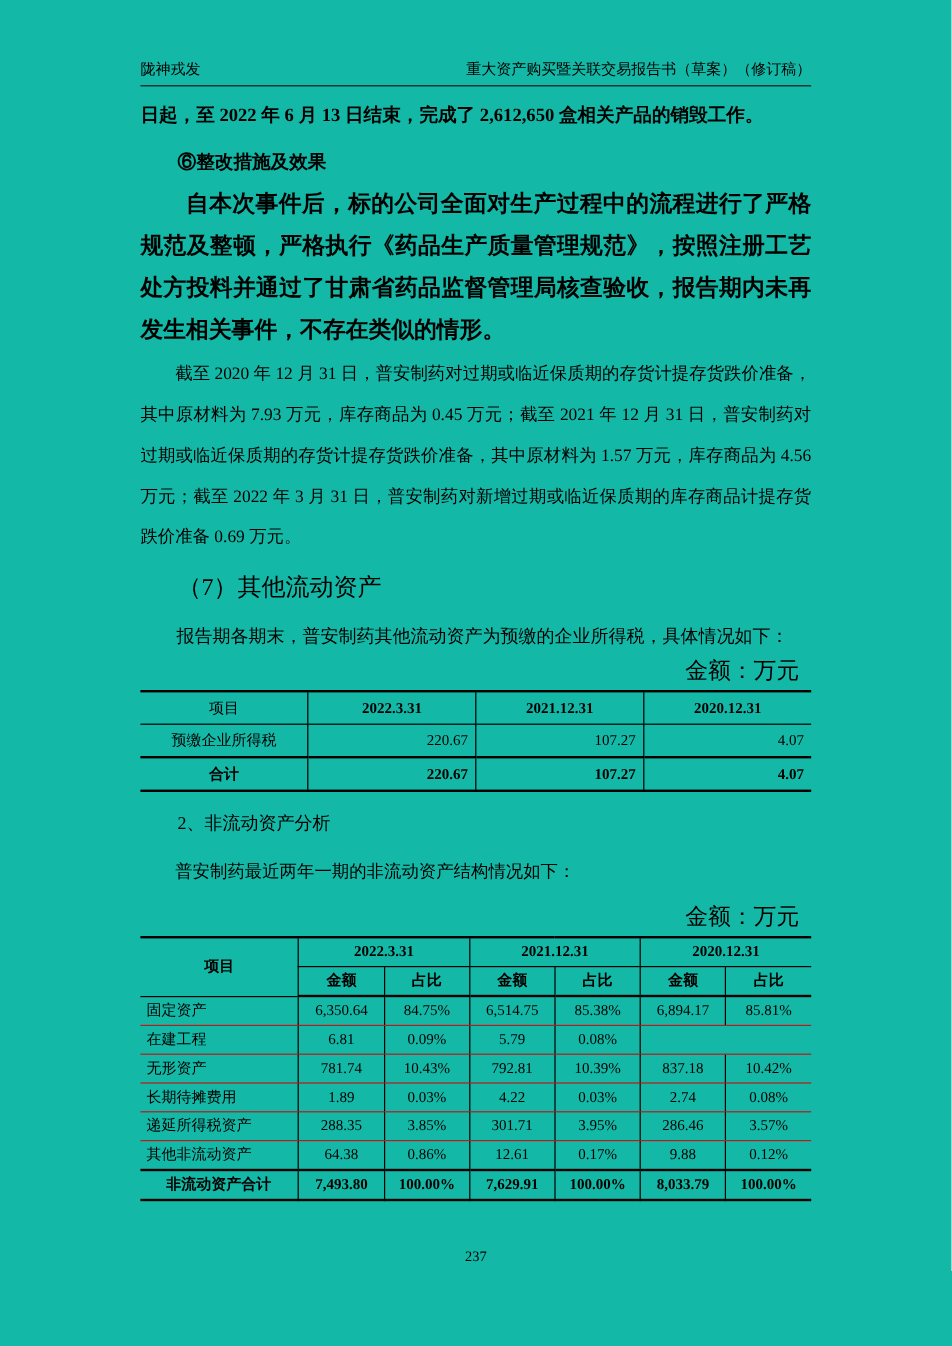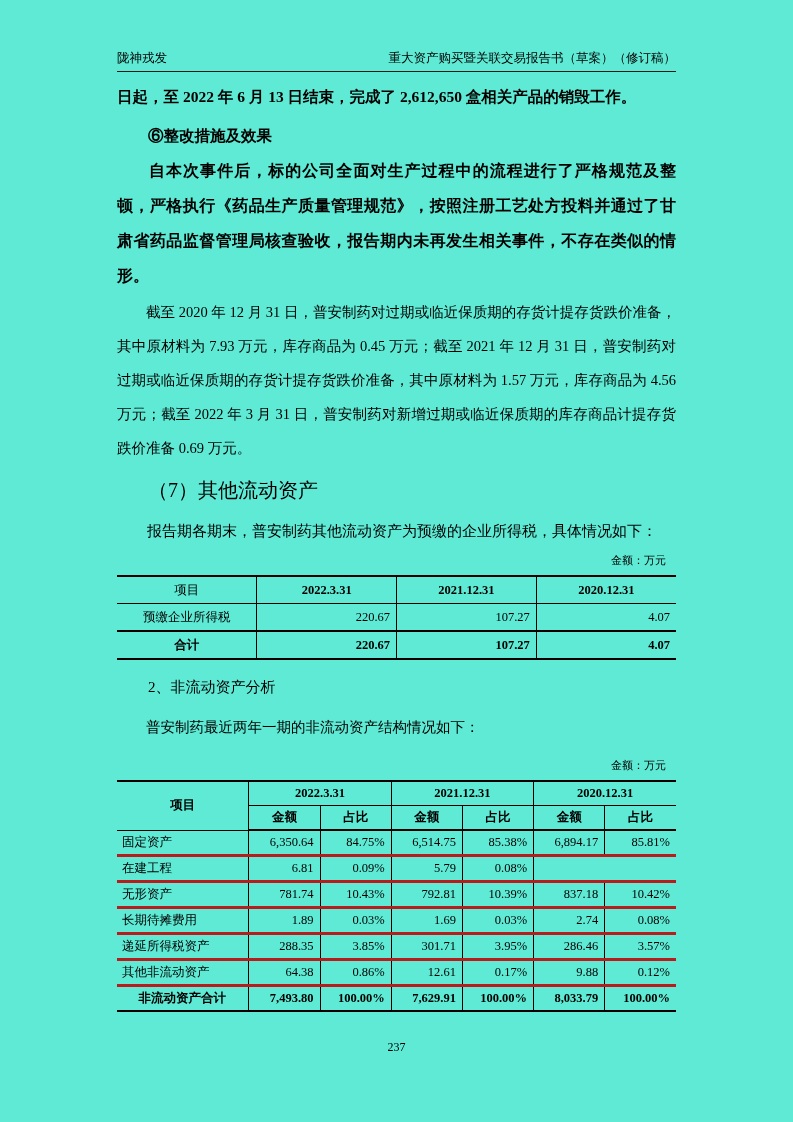--- a/index.html
+++ b/index.html
@@ -1,42 +1,42 @@
 <!DOCTYPE html>
 <html><head>
 <meta charset="utf-8">
 <style>
   html,body { margin:0; padding:0; background:#ffffff; }
   .page {
     position:relative;
     width:793px; height:1122px;
     margin:0 auto;
-    background:#5eead4;
+    background:#14b8a6;
     color:#000;
     font-family:"Liberation Serif","DejaVu Serif",serif;
     overflow:hidden;
   }
   .content { padding:0 117px; }
 
   .doc-header {
     display:flex; justify-content:space-between; align-items:flex-end;
     padding-top:50px; padding-bottom:5px;
     border-bottom:1px solid #1a1a1a;
     font-size:12.5px; line-height:16px;
   }
 
   .p-destroy { margin:13px 0 0; font-weight:bold; font-size:15.5px; line-height:24px; }
   .h-rect    { margin:15px 0 0; padding-left:31px; font-weight:bold; font-size:15.5px; line-height:24px; }
-  .p-rect    { margin:5px 0 0; font-weight:bold; font-size:16px; line-height:35px; text-indent:2em; text-align:justify; }
+  .p-rect    { margin:5px 0 0; font-weight:bold; font-size:19px; line-height:35px; text-indent:2em; text-align:justify; }
   .p-inv     { margin:2px 0 0; font-size:14.5px; line-height:34px; text-indent:2em; text-align:justify; }
   .h-plain   { margin:14px 0 0; padding-left:31px; font-size:20px; font-weight:normal; line-height:22px; }
   .p-other   { margin:13px 0 0; font-size:15px; line-height:34px; text-indent:2em; text-align:justify; }
   .h-noncur  { margin:15px 0 0; padding-left:31px; font-size:15px; font-weight:normal; line-height:24px; }
   .p-noncur  { margin:16px 0 0; font-size:14.5px; line-height:24px; text-indent:2em; }
-  .unit      { text-align:right; font-size:11px; line-height:20px; padding-right:10px; margin-top:2px; }
+  .unit      { text-align:right; font-size:19px; line-height:20px; padding-right:10px; margin-top:2px; }
   .unit.second { margin-top:16px; }
 
   table {
     width:100%; border-collapse:collapse; table-layout:fixed;
     font-size:12.5px; margin-top:5px;
     border-top:2.5px solid #000; border-bottom:2.5px solid #000;
   }
   th,td {
     border-left:1px solid #000; border-right:1px solid #000;
     font-weight:normal; overflow:hidden; white-space:nowrap;
@@ -50,23 +50,23 @@
   .t1 td { border-bottom:1px solid #000;margin-top:24px; }
   .t1 td.label { text-align:center; }
   .t1 td.num { text-align:right; }
   .t1 tr.total td { border-top:2px solid #000; border-bottom:none; font-weight:bold; }
 
   .t2 th, .t2 td { padding:3px 6px; line-height:17px; }
   .t2 th { text-align:center; font-weight:bold; }
   .t2 tr.hrow1 th { border-bottom:1px solid #000; }
   .t2 tr.hrow2 th { border-bottom:2px solid #000; }
   .t2 th.item { border-bottom:2px solid #000; }
-  .t2 td { border-bottom:3px solid #b91c1c; }
+  .t2 td { border-bottom:1px solid #b91c1c; }
   .t2 td.label { text-align:left; padding-left:5px; }
-  .t2 td.num { text-align:right; }
+  .t2 td.num { text-align:center; }
   .t2 tr.total td { border-top:2px solid #000; border-bottom:none; font-weight:bold; }
   .t2 tr.total td.label { text-align:center; }
 
   .page-number {
     position:absolute; top:1040px; left:0; width:100%;
     text-align:center; font-size:12px;
   }
 </style>
 </head>
 <body>
@@ -180,21 +180,21 @@
           <td class="num">10.43%</td>
           <td class="num">792.81</td>
           <td class="num">10.39%</td>
           <td class="num">837.18</td>
           <td class="num">10.42%</td>
         </tr>
         <tr>
           <td class="label">长期待摊费用</td>
           <td class="num">1.89</td>
           <td class="num">0.03%</td>
-          <td class="num">1.69</td>
+          <td class="num">4.22</td>
           <td class="num">0.03%</td>
           <td class="num">2.74</td>
           <td class="num">0.08%</td>
         </tr>
         <tr>
           <td class="label">递延所得税资产</td>
           <td class="num">288.35</td>
           <td class="num">3.85%</td>
           <td class="num">301.71</td>
           <td class="num">3.95%</td>

